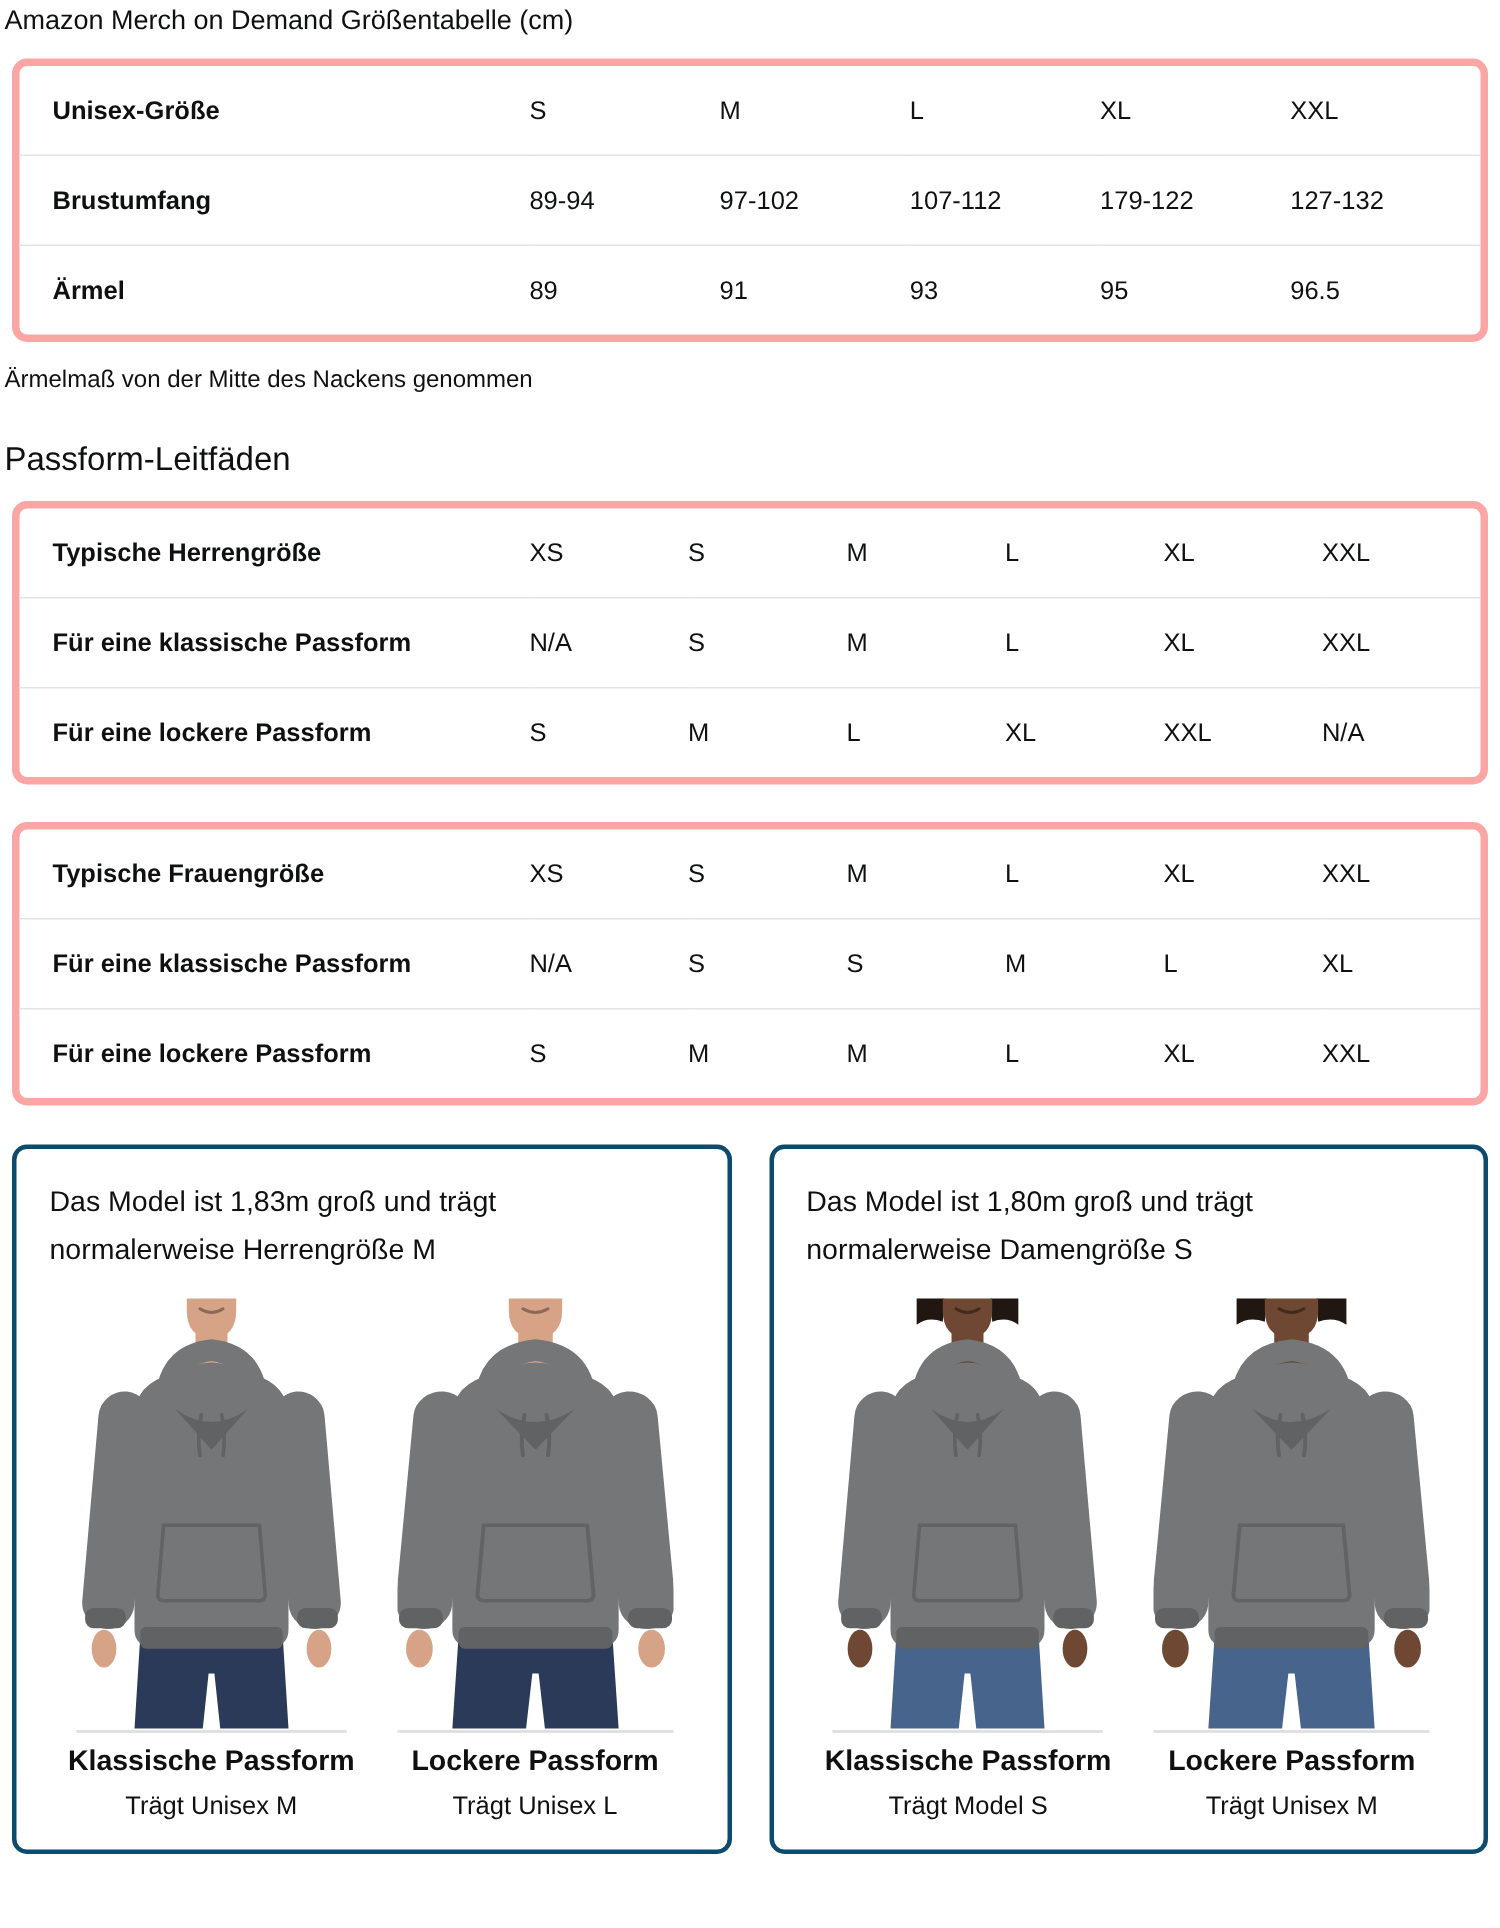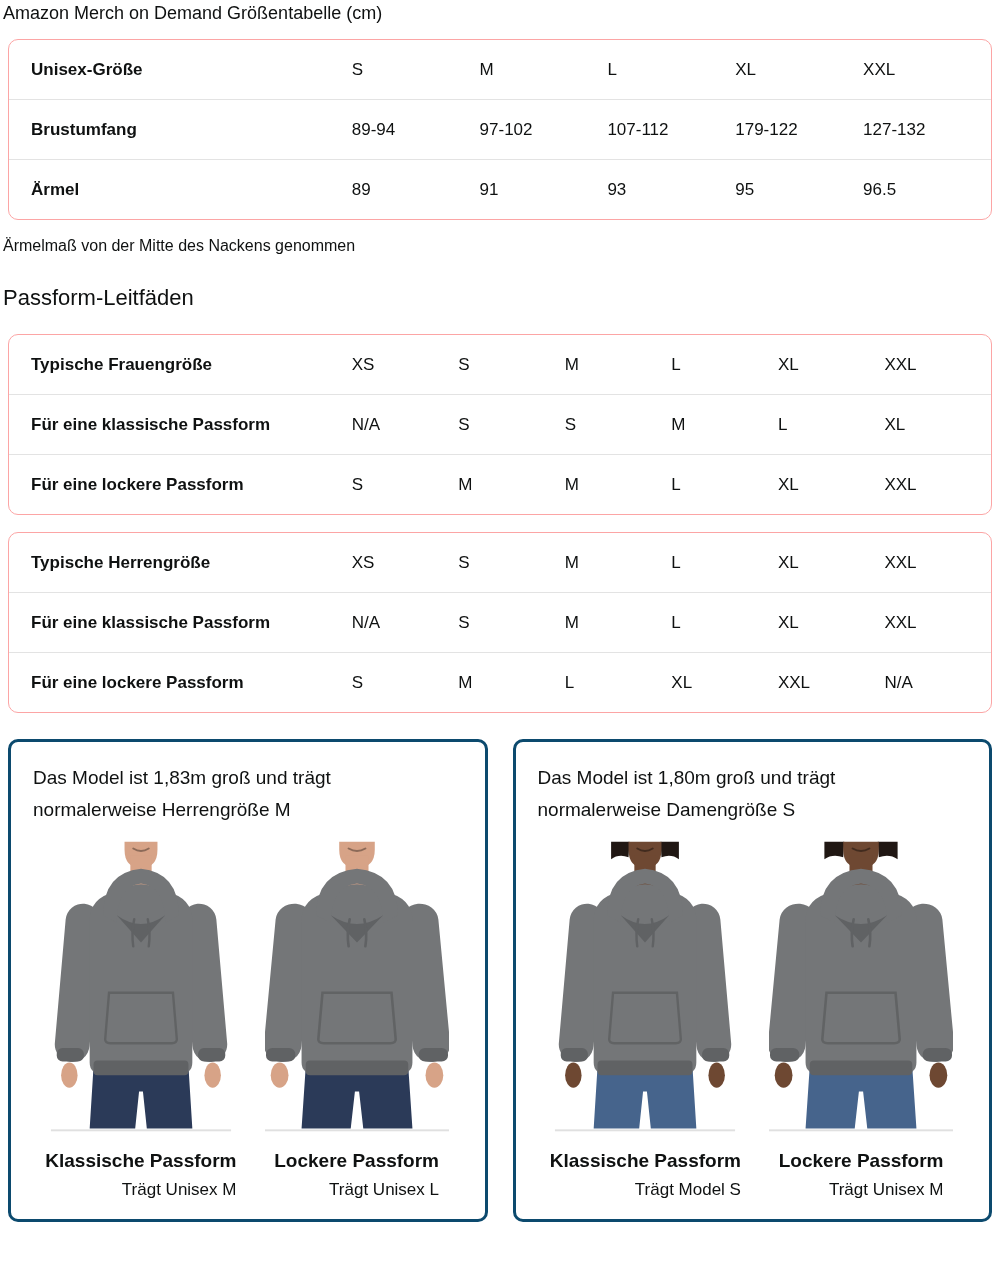--- a/index.html
+++ b/index.html
@@ -12,21 +12,21 @@
   .page{padding:2px 8px 0 8px;}
 
   .page-title{
     font-size:18px;line-height:22px;font-weight:400;
     margin:0 0 0 -5px;
   }
 
   
   table.amz-table{
     width:100%;
-    border:1px solid #fca5a5;
+    border:5px solid #fca5a5;
     border-radius:10px;
     border-collapse:separate;border-spacing:0;
     table-layout:fixed;
     margin-top:15px;
   }
   table.amz-table tr + tr th,
   table.amz-table tr + tr td{border-top:1px solid #e3e3e3;}
   table.amz-table th,
   table.amz-table td{
     font-size:17px;line-height:23px;
@@ -68,21 +68,21 @@
     font-size:19px;line-height:32px;font-weight:400;
     padding-right:10px;
   }
   .figures-row{
     display:flex;margin-top:15px;
   }
   .figure-col{
     flex:1 1 0;display:flex;flex-direction:column;align-items:center;
   }
   .model-svg{display:block;}
-  .figure-captions{margin-top:14px;text-align:right;}
+  .figure-captions{margin-top:4px;text-align:center;}
   .fit-label{font-size:19px;line-height:28px;font-weight:700;}
   .wears-label{font-size:17px;line-height:30px;font-weight:400;}
 </style>
 </head>
 <body>
 
 <div class="page">
 
   <h1 class="page-title">Amazon Merch on Demand Größentabelle (cm)</h1>
 
@@ -120,20 +120,61 @@
         <td>95</td>
         <td>96.5</td>
       </tr>
     </tbody>
   </table>
 
   <p class="sleeve-note">Ärmelmaß von der Mitte des Nackens genommen</p>
 
   <h2 class="section-heading">Passform-Leitfäden</h2>
 
+  <table class="amz-table cols6 fit-1">
+    <colgroup>
+      <col class="c-label">
+        <col class="c-val">
+        <col class="c-val">
+        <col class="c-val">
+        <col class="c-val">
+        <col class="c-val">
+        <col class="c-val">
+    </colgroup>
+    <tbody>
+      <tr>
+        <th>Typische Herrengröße</th>
+        <td>XS</td>
+        <td>S</td>
+        <td>M</td>
+        <td>L</td>
+        <td>XL</td>
+        <td>XXL</td>
+      </tr>
+      <tr>
+        <th>Für eine klassische Passform</th>
+        <td>N/A</td>
+        <td>S</td>
+        <td>M</td>
+        <td>L</td>
+        <td>XL</td>
+        <td>XXL</td>
+      </tr>
+      <tr>
+        <th>Für eine lockere Passform</th>
+        <td>S</td>
+        <td>M</td>
+        <td>L</td>
+        <td>XL</td>
+        <td>XXL</td>
+        <td>N/A</td>
+      </tr>
+    </tbody>
+  </table>
+
   <table class="amz-table cols6 fit-2">
     <colgroup>
       <col class="c-label">
         <col class="c-val">
         <col class="c-val">
         <col class="c-val">
         <col class="c-val">
         <col class="c-val">
         <col class="c-val">
     </colgroup>
@@ -157,61 +198,20 @@
         <td>XL</td>
       </tr>
       <tr>
         <th>Für eine lockere Passform</th>
         <td>S</td>
         <td>M</td>
         <td>M</td>
         <td>L</td>
         <td>XL</td>
         <td>XXL</td>
-      </tr>
-    </tbody>
-  </table>
-
-  <table class="amz-table cols6 fit-1">
-    <colgroup>
-      <col class="c-label">
-        <col class="c-val">
-        <col class="c-val">
-        <col class="c-val">
-        <col class="c-val">
-        <col class="c-val">
-        <col class="c-val">
-    </colgroup>
-    <tbody>
-      <tr>
-        <th>Typische Herrengröße</th>
-        <td>XS</td>
-        <td>S</td>
-        <td>M</td>
-        <td>L</td>
-        <td>XL</td>
-        <td>XXL</td>
-      </tr>
-      <tr>
-        <th>Für eine klassische Passform</th>
-        <td>N/A</td>
-        <td>S</td>
-        <td>M</td>
-        <td>L</td>
-        <td>XL</td>
-        <td>XXL</td>
-      </tr>
-      <tr>
-        <th>Für eine lockere Passform</th>
-        <td>S</td>
-        <td>M</td>
-        <td>L</td>
-        <td>XL</td>
-        <td>XXL</td>
-        <td>N/A</td>
       </tr>
     </tbody>
   </table>
 
   <div class="cards-row">
 
     <div class="model-card">
       <div class="card-description">Das Model ist 1,83m groß und trägt normalerweise Herrengröße M</div>
       <div class="figures-row">
 

